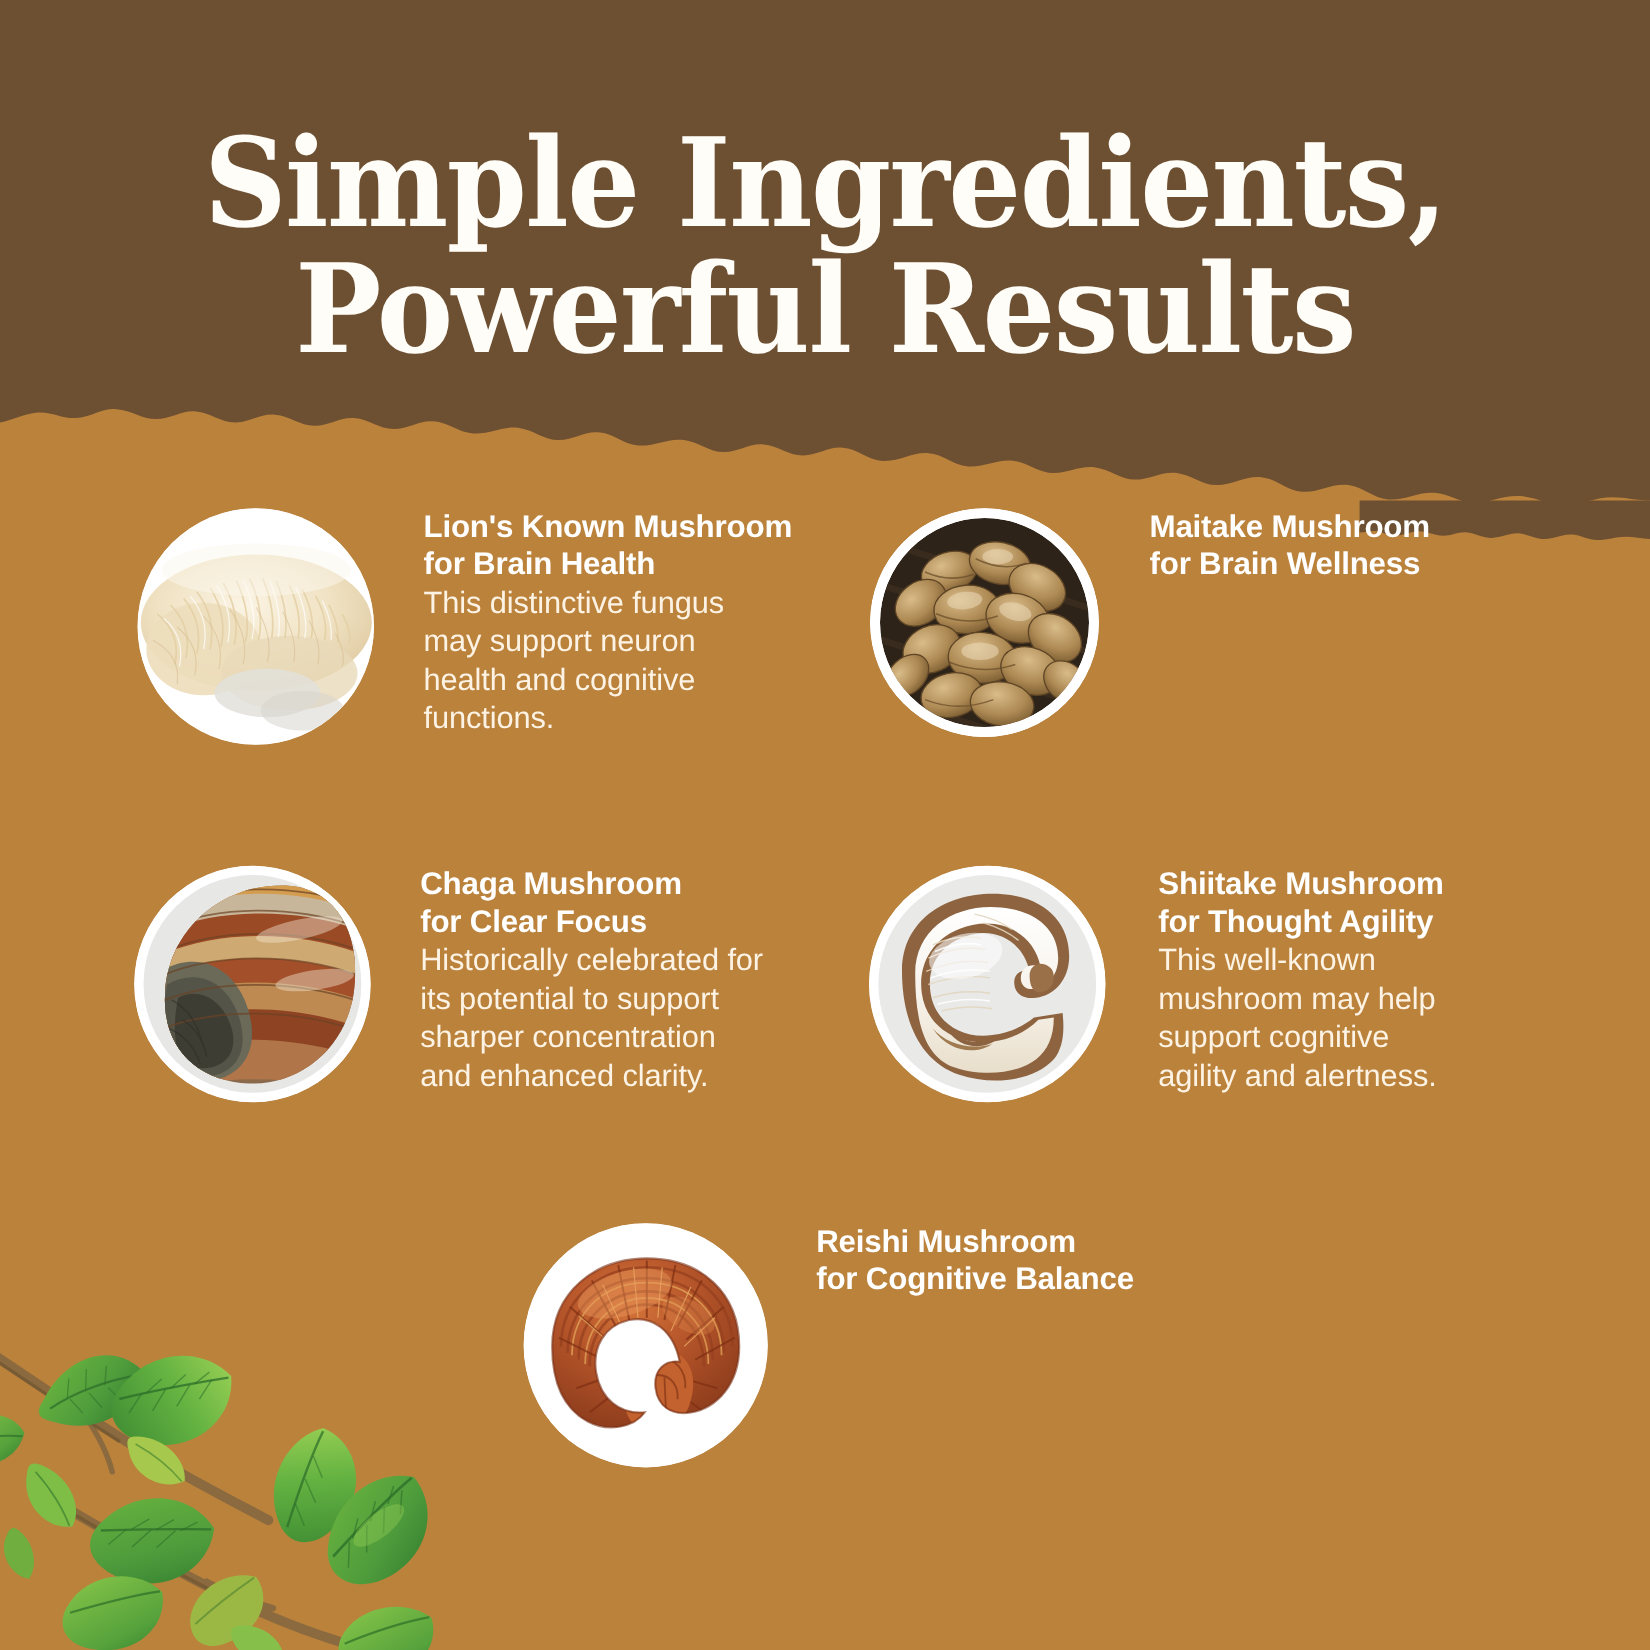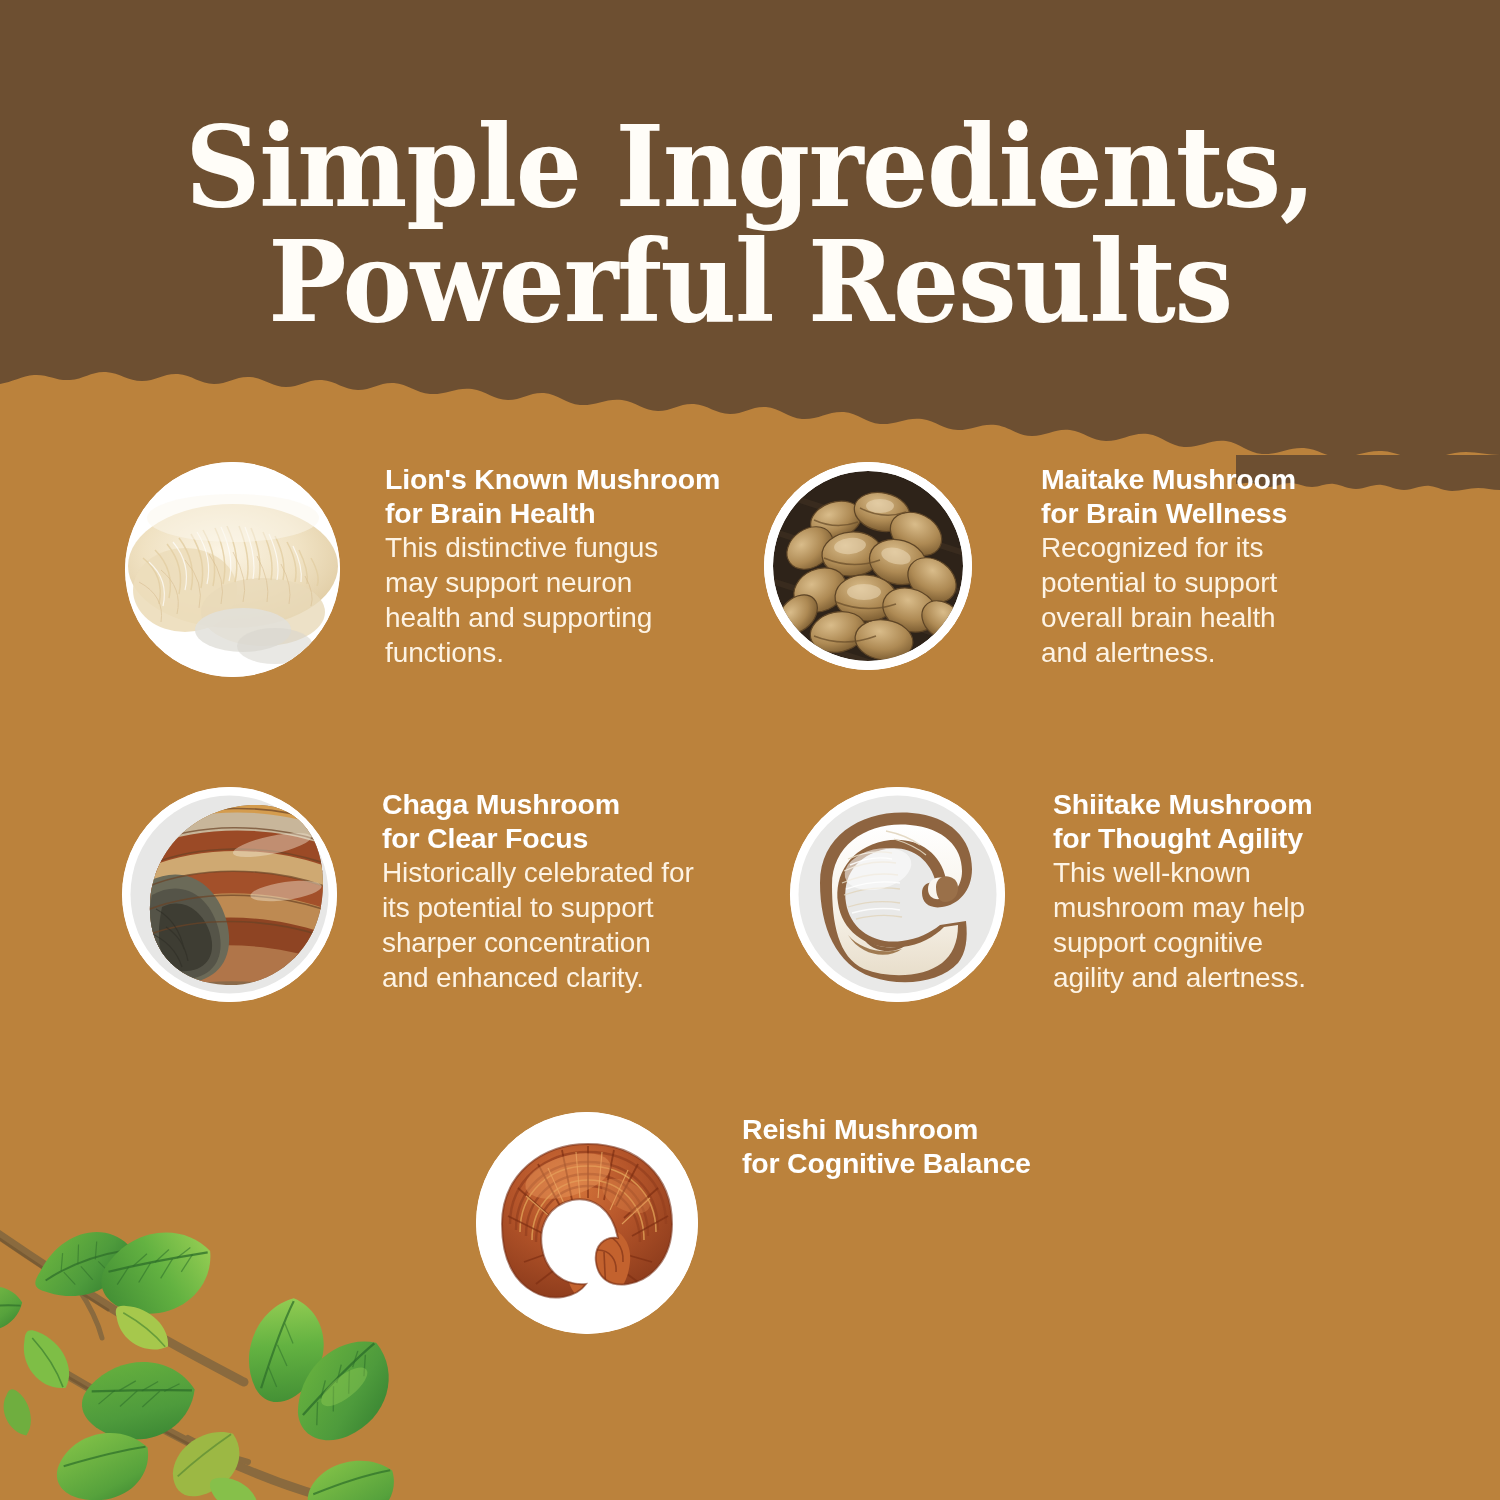--- a/index.html
+++ b/index.html
@@ -59,21 +59,21 @@
     font-weight:400;
     font-size:28px;
     line-height:1.24;
     letter-spacing:-0.1px;
     white-space:pre-line;
   }
 
   
   #card-lions-mane{left:125px;top:462px;}
   #card-lions-mane .txt{width:360px;margin-left:45px;}
-  #card-maitake{left:764px;top:462px;gap:23px;}
+  #card-maitake{left:791px;top:462px;}
   #card-maitake .txt{width:310px;margin-left:46px;}
   #card-chaga{left:122px;top:787px;}
   #card-chaga .txt{width:365px;margin-left:45px;}
   #card-shiitake{left:790px;top:787px;}
   #card-shiitake .txt{width:310px;margin-left:48px;}
   #card-reishi{left:476px;top:1112px;}
   #card-reishi .txt{width:350px;margin-left:44px;}
 
   
   .leaves{position:absolute;left:-18px;bottom:-10px;width:470px;height:300px;}
@@ -211,21 +211,21 @@
             <ellipse cx="108" cy="56" rx="86" ry="24" fill="#FCF8EE" opacity="0.5"></ellipse>
             <ellipse cx="150" cy="184" rx="38" ry="18" fill="#D7D5CE" opacity="0.55"></ellipse>
           </g>
         </svg>
       </div>
       <div class="txt">
         <h3>Lion's Known Mushroom
 for Brain Health</h3>
         <p>This distinctive fungus
 may support neuron
-health and supporting
+health and cognitive
 functions.</p>
       </div>
     </div>
 
     <div class="card" id="card-maitake">
       <div class="thumb">
         <svg width="208" height="208" viewBox="0 0 208 208">
           <defs>
             <clipPath id="cpMT">
                 <circle cx="104" cy="104" r="104"></circle>
@@ -279,24 +279,20 @@
                 <ellipse cx="116" cy="44" rx="14" ry="7"></ellipse>
               </g>
             </g>
             <circle cx="104" cy="104" r="99.5" fill="none" stroke="#FFFFFF" stroke-width="9"></circle>
           </g>
         </svg>
       </div>
       <div class="txt">
         <h3>Maitake Mushroom
 for Brain Wellness</h3>
-        <p>Recognized for its
-potential to support
-overall brain health
-and alertness.</p>
       </div>
     </div>
 
     <div class="card" id="card-chaga">
       <div class="thumb">
         <svg width="215" height="215" viewBox="0 0 215 215">
           <defs>
             <clipPath id="cpCH">
                 <circle cx="107.5" cy="107.5" r="107.5"></circle>
               </clipPath>

